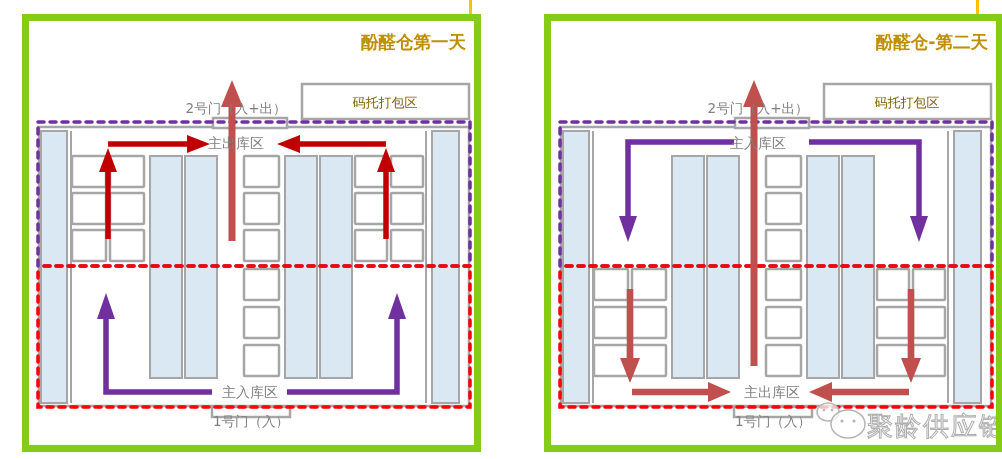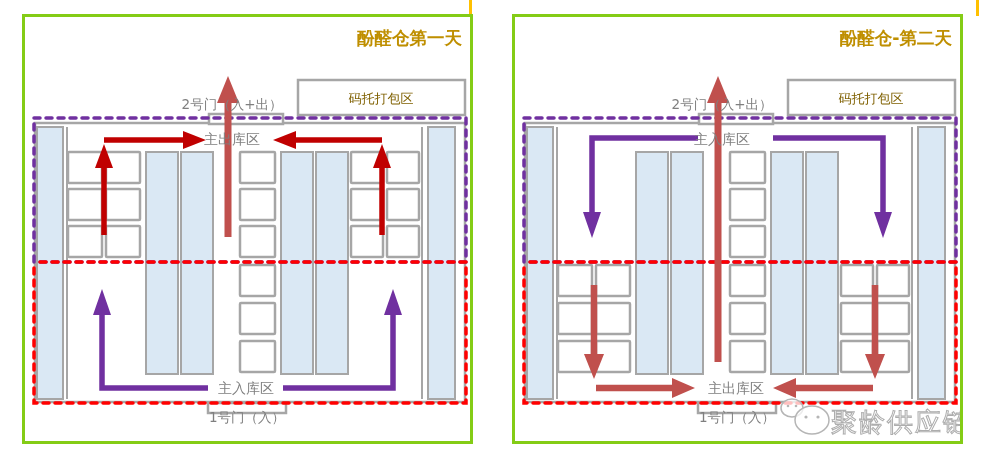--- a/index.html
+++ b/index.html
@@ -1,18 +1,18 @@
 <!DOCTYPE html>
 <html><head>
 <meta charset="utf-8">
 <style>
   html,body{margin:0;padding:0;background:#fff;}
   #stage{position:relative;width:1002px;height:459px;background:#fff;overflow:hidden;
          font-family:"DejaVu Sans",sans-serif;}
-  .panel{position:absolute;top:14px;width:445px;height:424px;border:3px solid #84cc16;background:#fff;text-decoration:underline;}
+  .panel{position:absolute;top:14px;width:445px;height:424px;border:7px solid #84cc16;background:#fff;text-decoration:underline;}
   .panel svg{display:block;width:445px;height:424px;}
   .gold-tick{position:absolute;top:0;width:3px;height:16px;background:#FFC000;}
   svg text{font-family:"DejaVu Sans",sans-serif;}
   .wall{fill:none;stroke:#A6A6A6;stroke-width:2.5;}
   .frame{stroke:#A6A6A6;stroke-width:2;}
   .door{fill:#ffffff;stroke:#A6A6A6;stroke-width:2.5;}
   .rack{fill:#DAE8F4;stroke:#A6A6A6;stroke-width:2;}
   .sq{fill:#ffffff;stroke:#A6A6A6;stroke-width:2.5;rx:1;}
   .zone-purple{fill:none;stroke:#7030A0;stroke-width:3.5;stroke-dasharray:6 6;stroke-linecap:round;}
   .zone-red{fill:none;stroke:#FF0000;stroke-width:3.5;stroke-dasharray:6 6;stroke-dashoffset:6;stroke-linecap:round;}
@@ -114,21 +114,21 @@
         <polygon class="hd-purple" points="368,272 359,298 377,298"></polygon>
       </g>
 
       <text class="t-gray" x="207" y="92" text-anchor="middle">2号门（入+出）</text>
       <text class="t-zone" x="207" y="127" text-anchor="middle">主出库区</text>
       <text class="t-zone" x="221" y="376" text-anchor="middle">主入库区</text>
       <text class="t-gray" x="222" y="405" text-anchor="middle">1号门（入）</text>
     </svg>
   </div>
 
-  <div class="panel" style="left:512px">
+  <div class="panel" style="left:544px">
     <svg viewBox="0 0 445 424">
       <text class="t-title" x="437" y="27" text-anchor="end">酚醛仓-第二天</text>
 
       <g>
         <rect class="wall" x="10" y="106" width="430" height="279"></rect>
         <line class="frame" x1="42" y1="110" x2="42" y2="382"></line>
         <line class="frame" x1="397" y1="110" x2="397" y2="382"></line>
       </g>
 
       <g>

